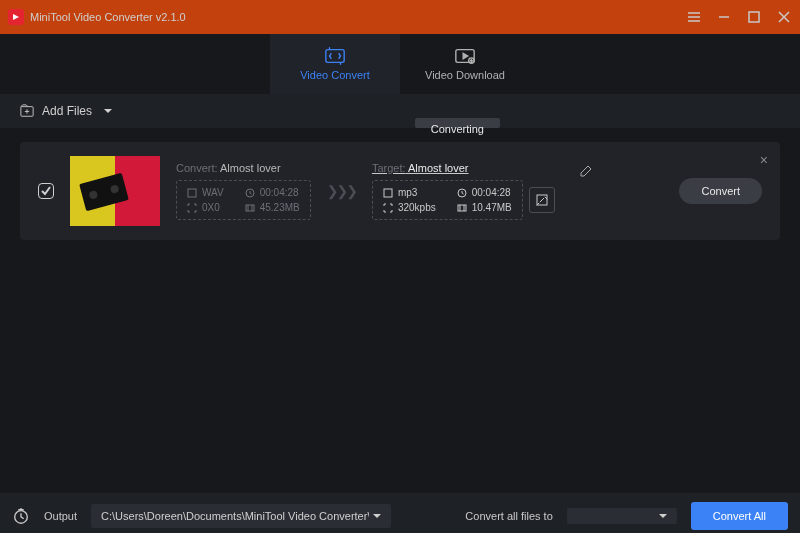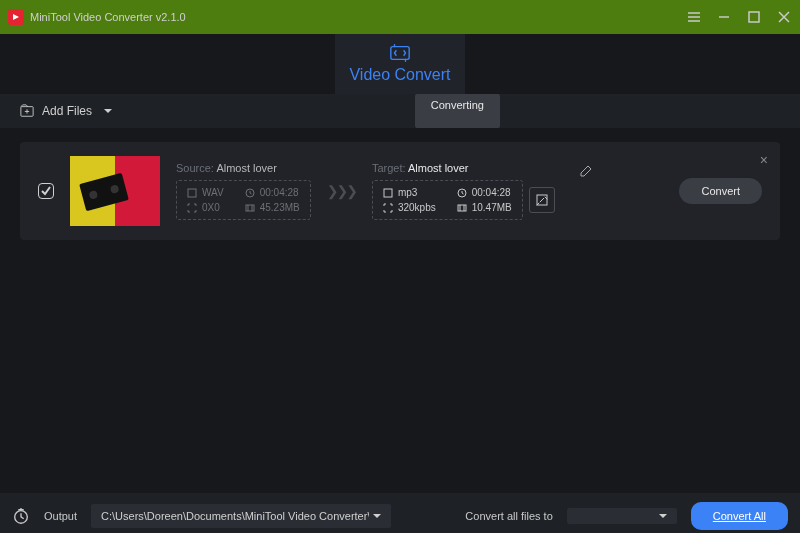--- a/index.html
+++ b/index.html
@@ -7,21 +7,21 @@
       width: 800px;
       height: 533px;
       background: #16181c;
       font-family: -apple-system, BlinkMacSystemFont, "Segoe UI", Arial, sans-serif;
       color: #c9c9c9;
       font-size: 12px;
       overflow: hidden;
     }
     .titlebar {
       height: 28px;
-      background: #4d7c0f;
+      background: #c2410c;
       display: flex;
       align-items: center;
       padding: 17px 8px;
     }
     .app-icon {
       width: 16px; height: 16px;
       background: #e52431;
       border-radius: 3px;
       display: flex;
       align-items: center;
@@ -41,21 +41,21 @@
       background: #16181c;
     }
     .top-tabs-spacer { flex: 1; }
     .main-tab {
       width: 130px;
       display: flex;
       flex-direction: column;
       align-items: center;
       justify-content: center;
       gap: 4px;
-      font-size: 16px;
+      font-size: 11px;
       cursor: pointer;
       color: #b0b0b0;
     }
     .main-tab.active {
       background: #202329;
       color: #3b82f6;
     }
     .main-tab svg { width: 22px; height: 18px; }
     .main-tab.active svg { stroke: #3b82f6; }
 
@@ -77,20 +77,21 @@
     .status-tabs {
       margin-left: auto;
       margin-right: 280px;
       display: flex;
     }
     .status-tab {
       padding: 5px 16px;
       color: #8a8a8a;
       cursor: pointer;
       font-size: 11px;
+      margin-top: 24px;
     }
     .status-tab.active {
       background: #3a3d44;
       color: #e8e8e8;
       border-radius: 2px;
     }
 
     .content {
       padding: 14px 20px;
       height: 365px;
@@ -175,21 +176,21 @@
       border: 1px solid #4a4d54;
       border-radius: 3px;
       display: flex;
       align-items: center;
       justify-content: center;
       cursor: pointer;
       margin-left: 6px;
     }
     .settings-btn svg { width: 12px; height: 12px; stroke: #c9c9c9; }
     .target-row { display: flex; align-items: center; }
-    .target-header { display: flex; align-items: center; justify-content: space-between; width: 220px; }
+    .target-header { display: flex; align-items: center; justify-content: space-between; width: 220px; text-decoration: underline; }
     .target-header svg.edit { width: 12px; height: 12px; stroke: #aaa; cursor: pointer; }
     .spacer-flex { flex: 1; }
     .convert-btn {
       background: #3a3d44;
       border: none;
       color: #e8e8e8;
       padding: 7px 22px;
       border-radius: 13px;
       font-size: 11px;
       cursor: pointer;
@@ -226,24 +227,23 @@
       justify-content: flex-end;
       border-radius: 2px;
       cursor: pointer;
     }
     .convert-all-lbl { font-size: 11px; margin-left: auto; }
     .convert-all-btn {
       background: #3b82f6;
       border: none;
       color: #fff;
       padding: 8px 22px;
-      border-radius: 10px;
+      border-radius: 3px;
       font-size: 11px;
       cursor: pointer;
-      text-decoration: underline;
     }
   </style>
 </head>
 <body>
 
 <div class="titlebar">
   <div class="app-icon">
     <svg viewBox="0 0 10 10">
         <path d="M2 2 L8 5 L2 8 Z"></path>
       </svg>
@@ -276,20 +276,29 @@
 <div class="top-tabs">
   <div class="top-tabs-spacer"></div>
   <div class="main-tab active">
     <svg viewBox="0 0 24 18" stroke="#3b82f6" fill="none" stroke-width="1.5">
       <rect x="2" y="2" width="20" height="14" rx="2"></rect>
       <path d="M6 2v-2M18 16v2" stroke-linecap="round"></path>
       <path d="M8 6l-2 3 2 3M16 6l2 3-2 3"></path>
     </svg>
     <span>Video Convert</span>
   </div>
+  <div class="main-tab">
+    <svg viewBox="0 0 24 18" stroke="#b0b0b0" fill="none" stroke-width="1.5">
+      <rect x="2" y="2" width="20" height="14" rx="2"></rect>
+      <path d="M10 6l5 3-5 3z" fill="#b0b0b0"></path>
+      <circle cx="19" cy="14" r="3"></circle>
+      <path d="M19 12v3M17.5 13.5L19 15l1.5-1.5"></path>
+    </svg>
+    <span>Video Download</span>
+  </div>
   <div class="top-tabs-spacer"></div>
 </div>
 
 <div class="subbar">
   <div class="add-files">
     <svg viewBox="0 0 16 16" fill="none">
         <rect x="1" y="3" width="14" height="11" rx="1"></rect>
         <path d="M1 3l2-2h4l2 2"></path>
         <path d="M8 6v5M5.5 8.5h5"></path>
       </svg>
@@ -310,21 +319,21 @@
           <path d="M1 5l3 3 5-7"></path>
         </svg>
     </div>
 
     <div class="thumb">
       <div class="cassette"></div>
     </div>
 
     <div class="source-block">
       <div class="block-label">
-        <span>Source:</span>
+        <span>Convert:</span>
         <span class="fname">Almost lover</span>
       </div>
       <div class="info-box">
         <div class="info-cell">
           <svg viewBox="0 0 10 10" fill="none">
               <rect x="1" y="1" width="8" height="8"></rect>
             </svg>
           <span>WAV</span>
         </div>
         <div class="info-cell">

